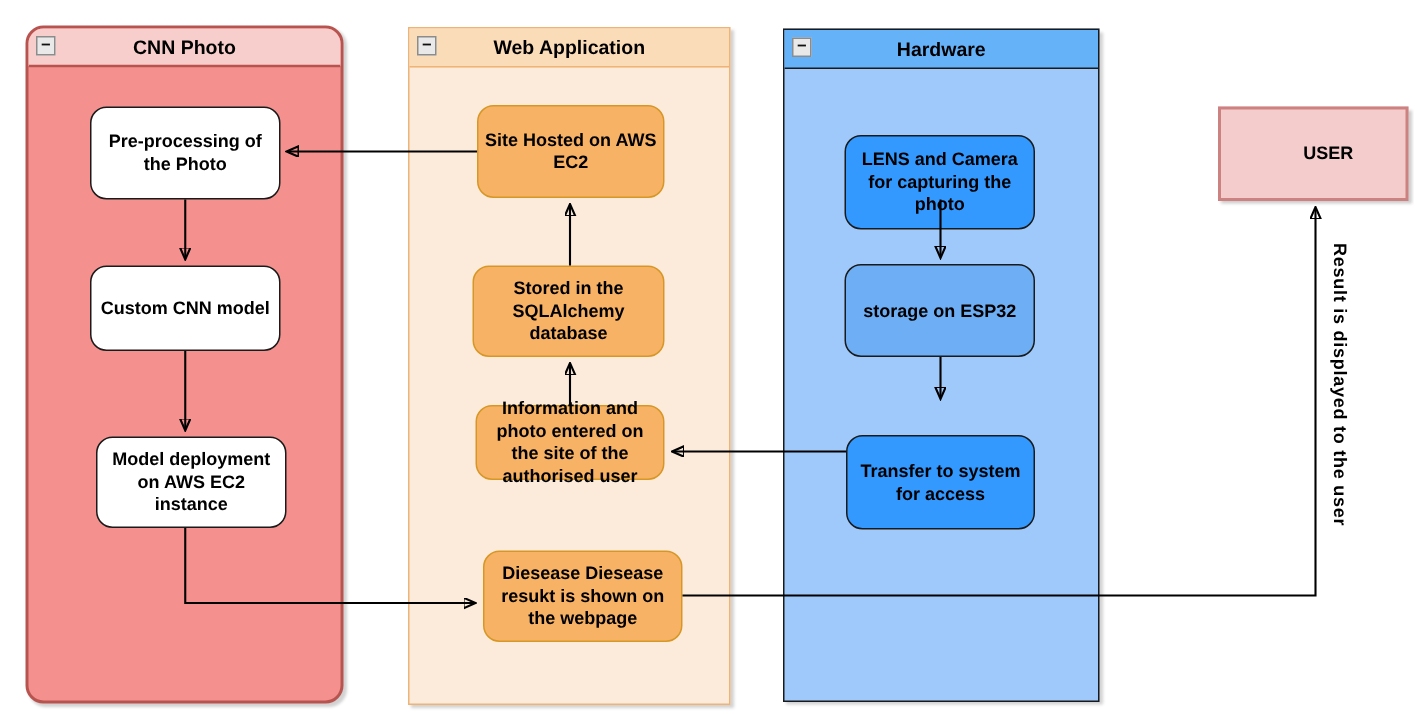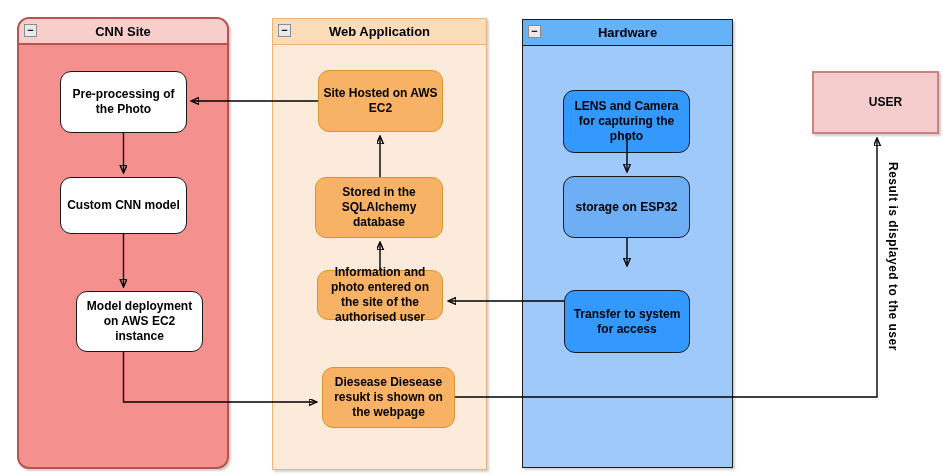--- a/index.html
+++ b/index.html
@@ -47,41 +47,41 @@
   }
 </style>
 </head>
 <body>
 
 <div class="canvas">
 
   <div class="container cnn">
     <div class="container-header">
       <span class="collapse-btn">−</span>
-      <span>CNN Site</span>
+      <span>CNN Photo</span>
     </div>
   </div>
 
   <div class="container web">
     <div class="container-header">
       <span class="collapse-btn">−</span>
       <span>Web Application</span>
     </div>
   </div>
 
   <div class="container hw">
     <div class="container-header">
       <span class="collapse-btn">−</span>
       <span>Hardware</span>
     </div>
   </div>
 
   <div class="node white-node rounded" style="left:60px;top:71px;width:127px;height:62px;text-align:center;">Pre-processing of the Photo</div>
   <div class="node white-node rounded" style="left:60px;top:177px;width:127px;height:57px;">Custom CNN model</div>
-  <div class="node white-node rounded" style="left:76px;top:291px;width:127px;height:61px;">Model deployment on AWS EC2 instance</div>
+  <div class="node white-node rounded" style="left:64px;top:291px;width:127px;height:61px;">Model deployment on AWS EC2 instance</div>
 
   <div class="node orange-node rounded" style="left:318px;top:70px;width:125px;height:62px;">Site Hosted on AWS EC2</div>
   <div class="node orange-node rounded" style="left:315px;top:177px;width:128px;height:61px;">Stored in the SQLAlchemy database</div>
   <div class="node orange-node rounded" style="left:317px;top:270px;width:126px;height:50px;">Information and photo entered on the site of the authorised user</div>
   <div class="node orange-node rounded" style="left:322px;top:367px;width:133px;height:61px;">Diesease Diesease resukt is shown on the webpage</div>
 
   <div class="node blue-dark-node rounded" style="left:563px;top:70px;width:127px;height:63px;">LENS and Camera for capturing the photo</div>
   <div class="node blue-light-node rounded" style="left:563px;top:176px;width:127px;height:62px;">storage on ESP32</div>
   <div class="node blue-dark-node rounded" style="left:564px;top:270px;width:126px;height:63px;">Transfer to system for  access</div>
 

